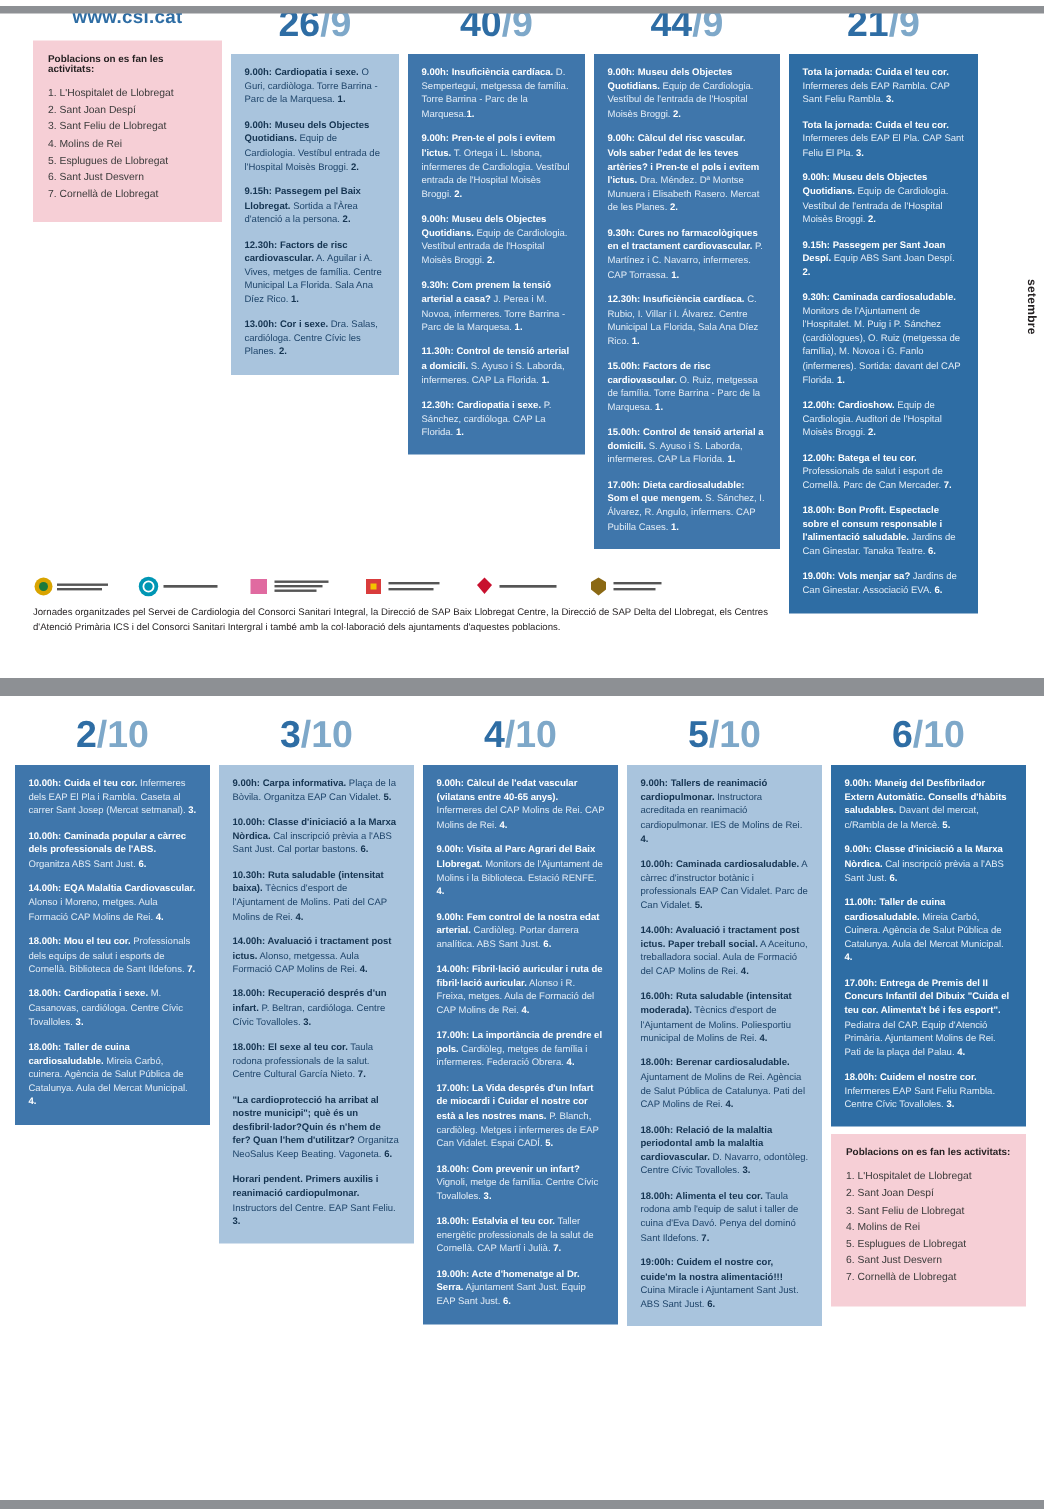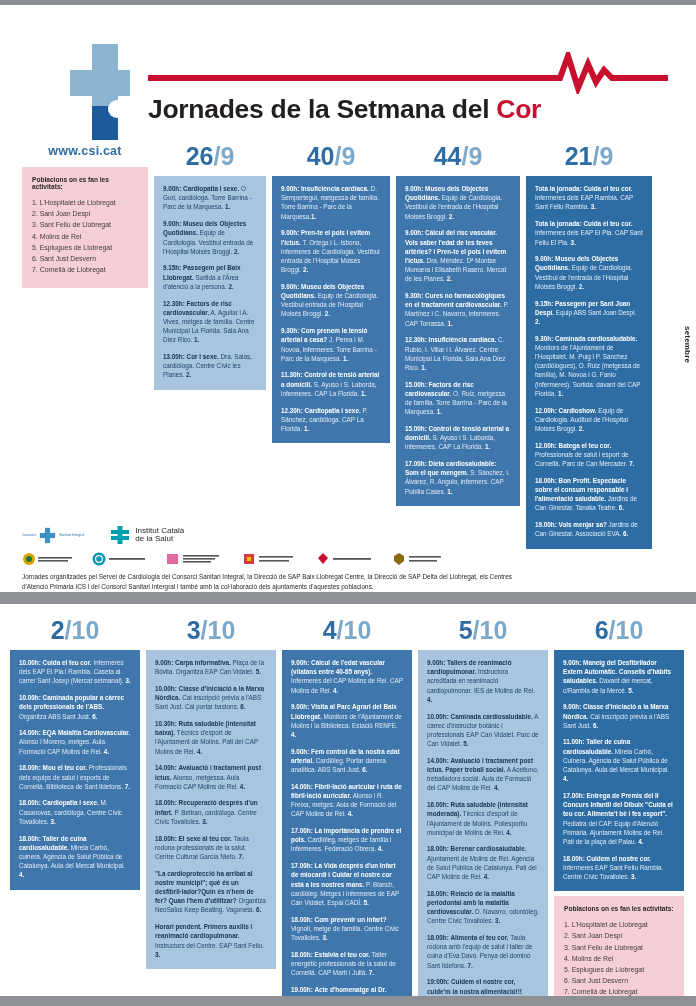--- a/index.html
+++ b/index.html
@@ -82,34 +82,20 @@
 
   .grid{display:flex;}
   .gap{width:6px;flex:0 0 6px;}
   .smalltxt{font-size:3.6px;color:#4a4a4a;line-height:4.4px;}
 </style>
 </head>
 <body>
 
 <div class="page">
 
-  <div class="header">
-    <div class="logo-cross">
-      <div class="cross-arm-h"></div>
-      <div class="cross-arm-v"></div>
-      <div class="cross-low"></div>
-      <div class="cross-dot"></div>
-    </div>
-    <div class="title-wrap">
-      <svg class="ecg" viewBox="0 0 520 42" preserveAspectRatio="none">
-        <path d="M0,26 L400,26 L412,26 L420,4 L430,36 L440,12 L448,30 L456,18 L464,26 L520,26" fill="none" stroke="#c8102e" stroke-width="6" stroke-linejoin="miter"></path>
-      </svg>
-      <div class="main-title"><span>Jornades de la Setmana del </span><span class="red">Cor</span></div>
-    </div>
-  </div>
 
   <div class="sep-block">
     <div class="side-tab" style="right:4px;top:182px;">setembre</div>
 
     <div class="grid" style="padding:0 6px 0 22px;">
 
       <div style="width:126px;flex:0 0 126px;">
         <div class="csi-url">www.csi.cat</div>
         <div class="pink-box">
           <div class="pb-title">Poblacions on es fan les activitats:</div>
@@ -176,41 +162,20 @@
             <div class="ev"><b>12.00h: Cardioshow.</b><span> Equip de Cardiologia. Auditori de l'Hospital Moisès Broggi. </span><b>2.</b></div>
             <div class="ev"><b>12.00h: Batega el teu cor.</b><span> Professionals de salut i esport de Cornellà. Parc de Can Mercader. </span><b>7.</b></div>
             <div class="ev"><b>18.00h: Bon Profit. Espectacle sobre el consum responsable i l'alimentació saludable.</b><span> Jardins de Can Ginestar. Tanaka Teatre. </span><b>6.</b></div>
             <div class="ev"><b>19.00h: Vols menjar sa?</b><span> Jardins de Can Ginestar. Associació EVA. </span><b>6.</b></div>
           </div>
       </div>
     </div>
   </div>
 
   <div class="logostrip" style="padding:0 22px;">
-    <div style="display:flex;align-items:center;gap:26px;height:26px;">
-      <div style="display:flex;align-items:center;gap:3px;">
-        <span class="smalltxt" style="color:#2b6ca3;">Consorci</span>
-        <svg width="17" height="17" viewBox="0 0 20 20">
-            <rect x="7" y="1" width="6" height="18" fill="#3f8fc4"></rect>
-            <rect x="1" y="7" width="18" height="6" fill="#3f8fc4"></rect>
-          </svg>
-        <span class="smalltxt" style="color:#2b6ca3;">Sanitari Integral</span>
-      </div>
-      <div style="display:flex;align-items:center;gap:5px;">
-        <svg width="20" height="20" viewBox="0 0 20 20">
-            <rect x="7.5" y="1" width="5" height="18" fill="#00a0b0"></rect>
-            <rect x="1" y="5" width="18" height="4" fill="#00a0b0"></rect>
-            <rect x="1" y="11" width="18" height="4" fill="#00a0b0"></rect>
-          </svg>
-        <div style="line-height:8.5px;">
-          <div style="font-size:8px;color:#231f20;">Institut Català</div>
-          <div style="font-size:8px;color:#231f20;">de la Salut</div>
-        </div>
-      </div>
-    </div>
     <div style="display:flex;align-items:center;gap:18px;height:18px;margin-top:2px;">
       <svg width="52" height="14" viewBox="0 0 52 14">
           <circle cx="7" cy="7" r="6" fill="#d9a400"></circle>
           <circle cx="7" cy="7" r="3" fill="#1c7a3c"></circle>
           <rect x="16" y="5" width="34" height="1.6" fill="#555"></rect>
           <rect x="16" y="8" width="30" height="1.6" fill="#555"></rect>
         </svg>
       <svg width="56" height="14" viewBox="0 0 56 14">
           <circle cx="7" cy="7" r="6.5" fill="#0096b4"></circle>
           <circle cx="7" cy="7" r="3.4" fill="none" stroke="#fff" stroke-width="1.2"></circle>

